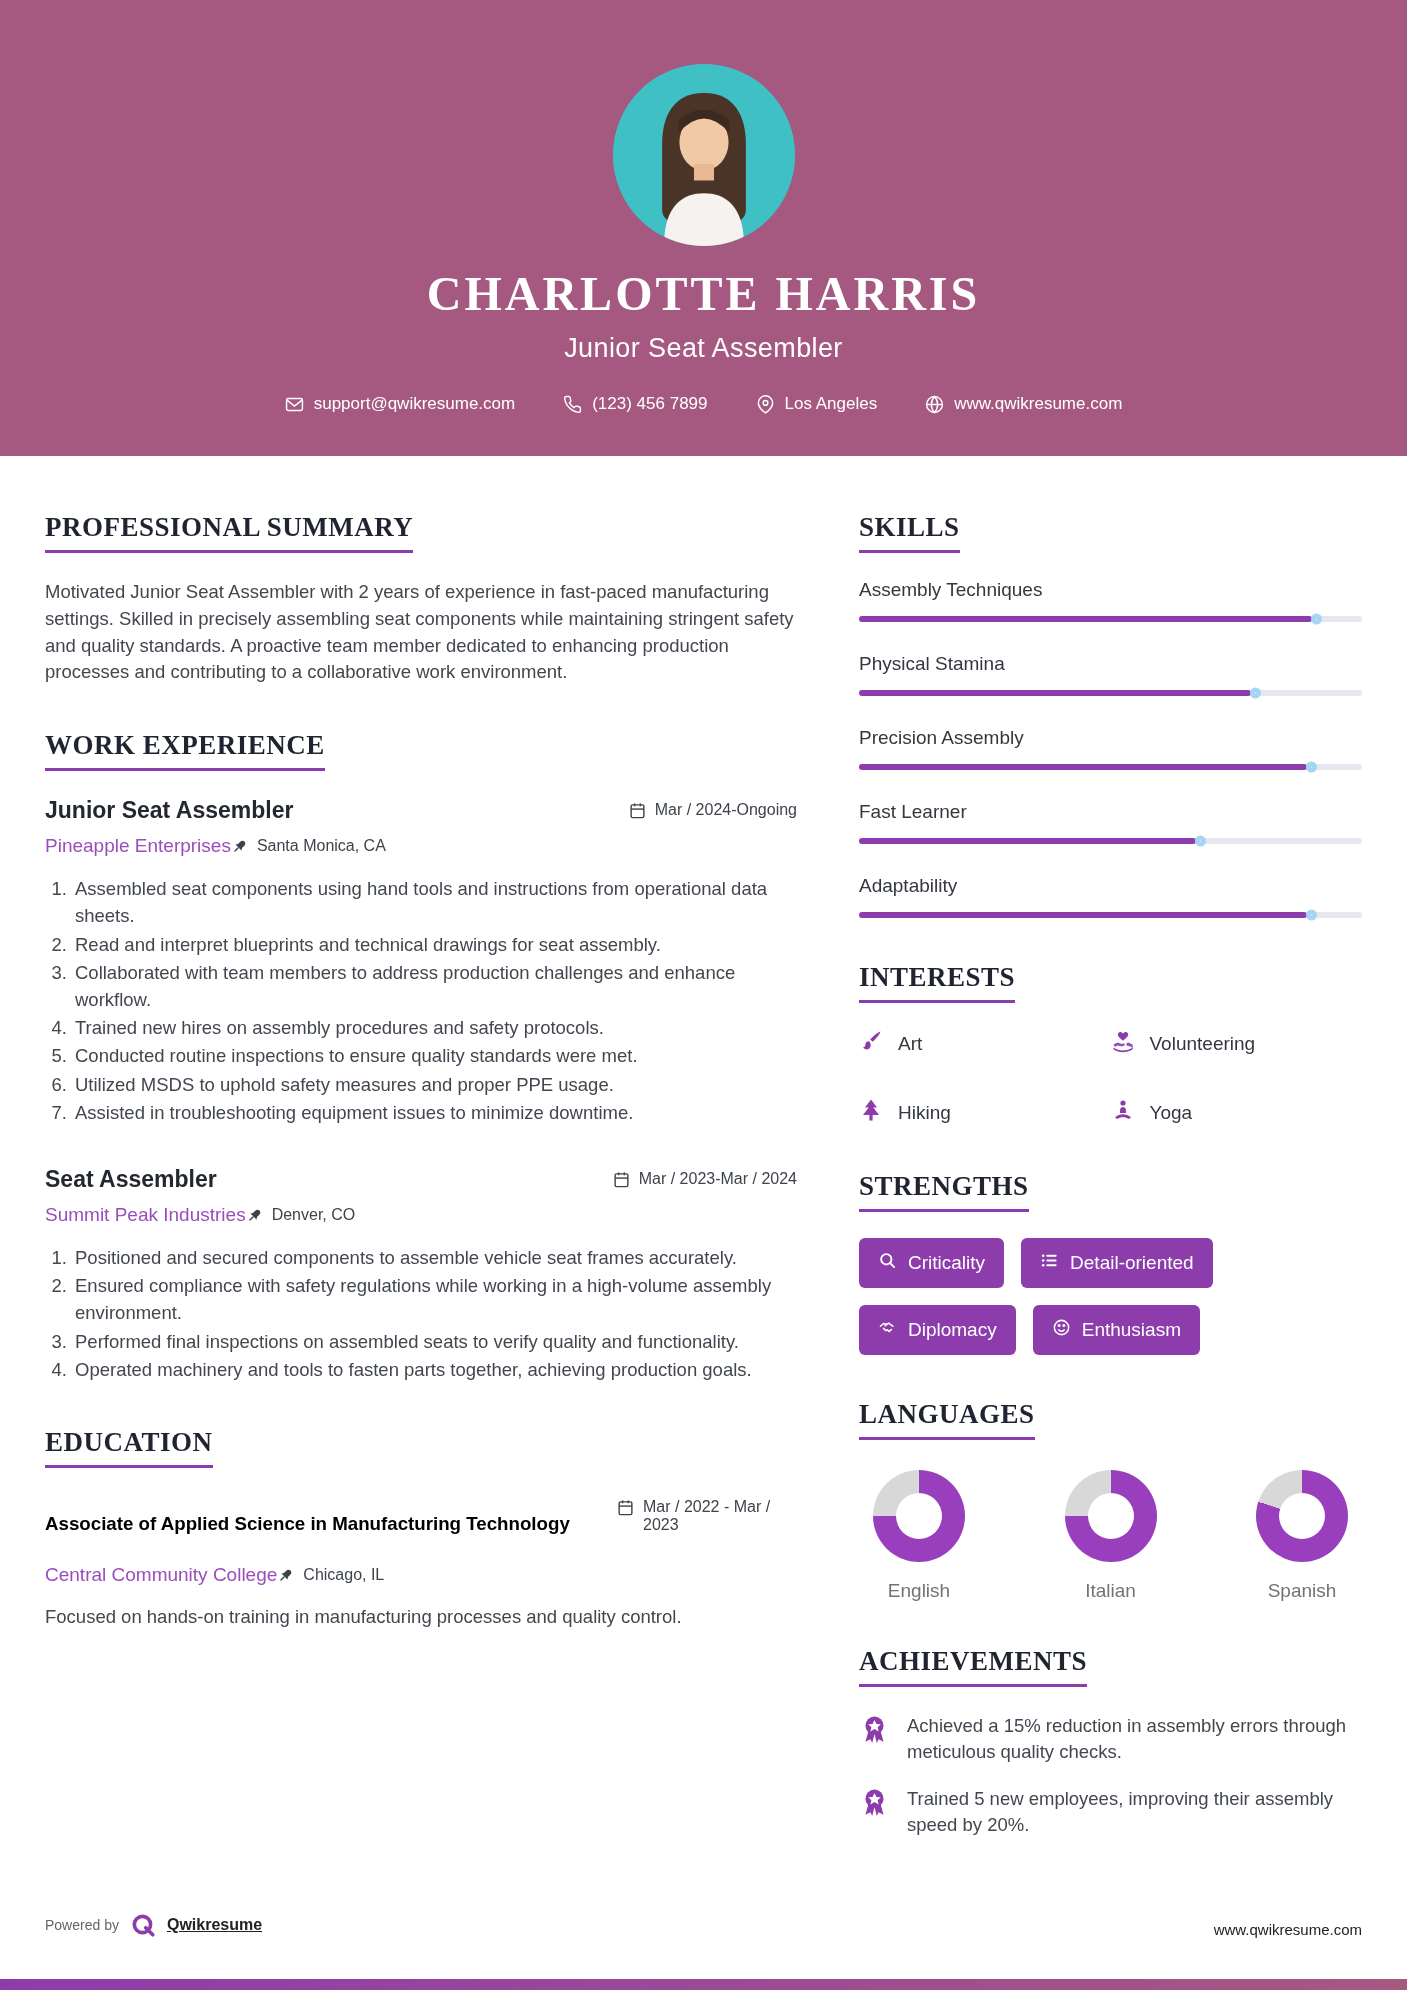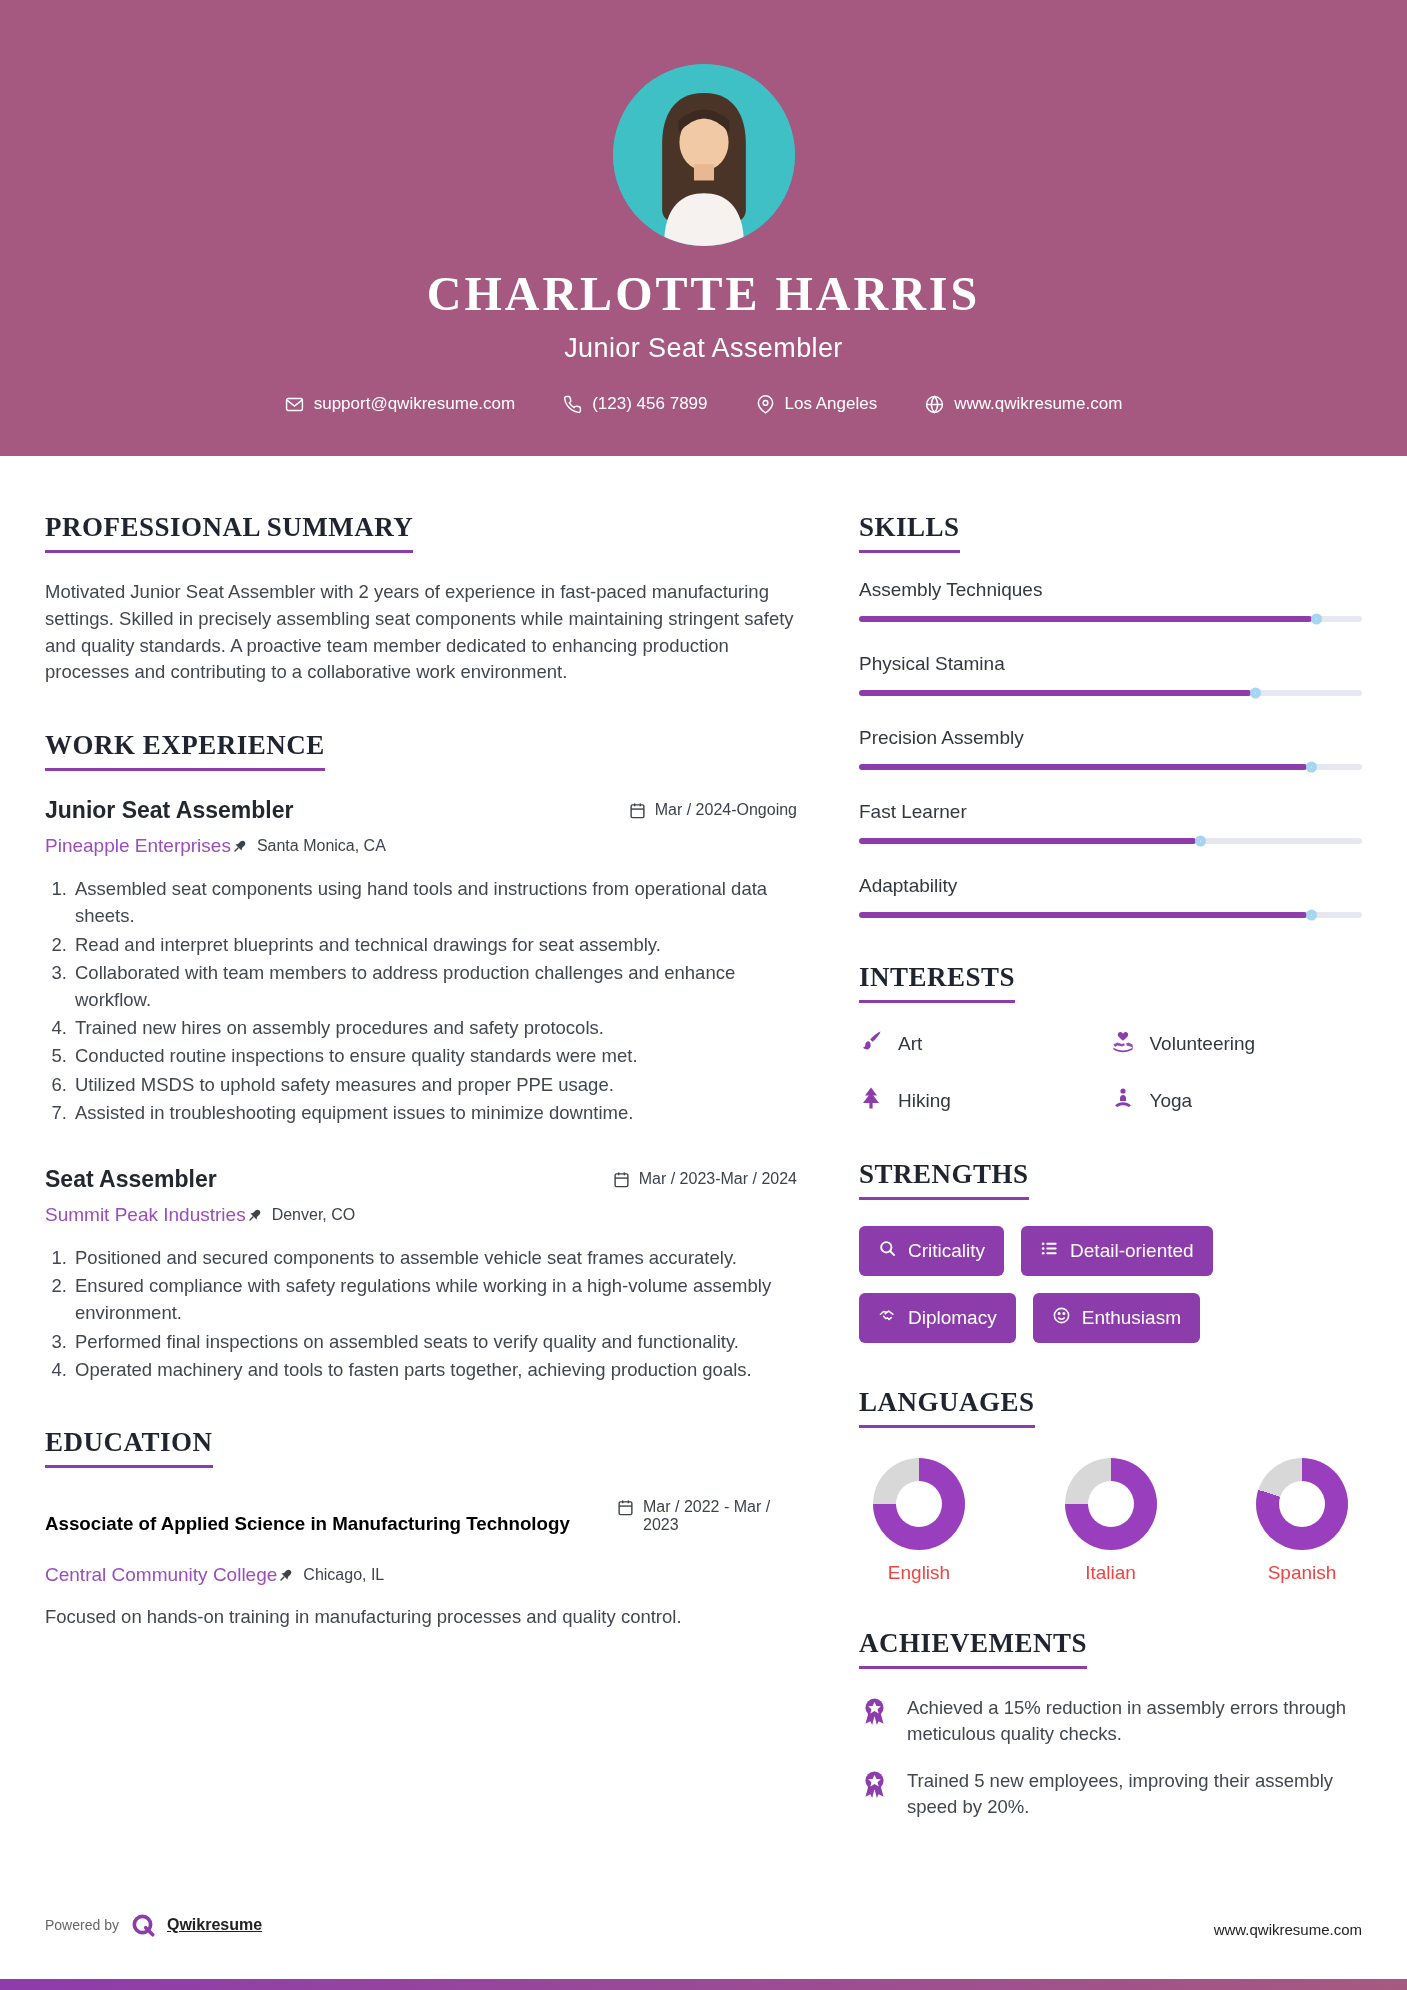--- a/index.html
+++ b/index.html
@@ -54,38 +54,38 @@
 
   
   .skill{margin-bottom:31px}
   .skill-name{font-size:19px;color:#33383f;margin-bottom:15px}
   .track{height:6px;background:var(--track);border-radius:3px;position:relative}
   .fill{position:absolute;left:0;top:0;height:6px;background:var(--accent);border-radius:3px}
   .handle{position:absolute;right:-10px;top:50%;width:11px;height:11px;background:#fff;
           border:5px solid var(--handle-ring);border-radius:50%;transform:translateY(-50%)}
 
   
-  .int-grid{display:grid;grid-template-columns:1fr 1fr;row-gap:28px;font-size:19px;color:#33383f}
+  .int-grid{display:grid;grid-template-columns:1fr 1fr;row-gap:40px;font-size:19px;color:#33383f}
   .int-item{display:flex;align-items:center;gap:15px}
   .int-item svg{width:24px;height:24px;color:var(--accent);flex:none}
 
   
   .badges{display:flex;flex-wrap:wrap;gap:17px}
   .badge{display:inline-flex;align-items:center;gap:11px;background:var(--accent);color:#fff;
          font-size:19px;padding:13px 19px;border-radius:6px}
   .badge svg{width:19px;height:19px;flex:none}
 
   
   .langs{display:flex;justify-content:space-between;padding:4px 14px 0}
   .lang{text-align:center}
   .donut{width:92px;height:92px;border-radius:50%;
          background:conic-gradient(var(--donut-fill) calc(var(--p) * 1%), var(--donut-gray) 0);
          position:relative;margin:0 auto}
   .donut::after{content:"";position:absolute;inset:23px;background:#fff;border-radius:50%}
-  .lang-name{margin-top:12px;font-size:19px;color:#ef4444}
+  .lang-name{margin-top:18px;font-size:19px;color:#737373}
 
   
   .ach{display:flex;gap:17px;margin-bottom:20px;font-size:18.5px;line-height:1.42;color:var(--text)}
   .ach .ach-ic{flex:none;margin-top:1px}
   .ach svg{width:31px;height:31px;display:block}
 
   
   .footer{position:absolute;left:45px;right:45px;bottom:52px;display:flex;
           justify-content:space-between;align-items:flex-end}
   .pw{display:flex;align-items:center;gap:11px}

